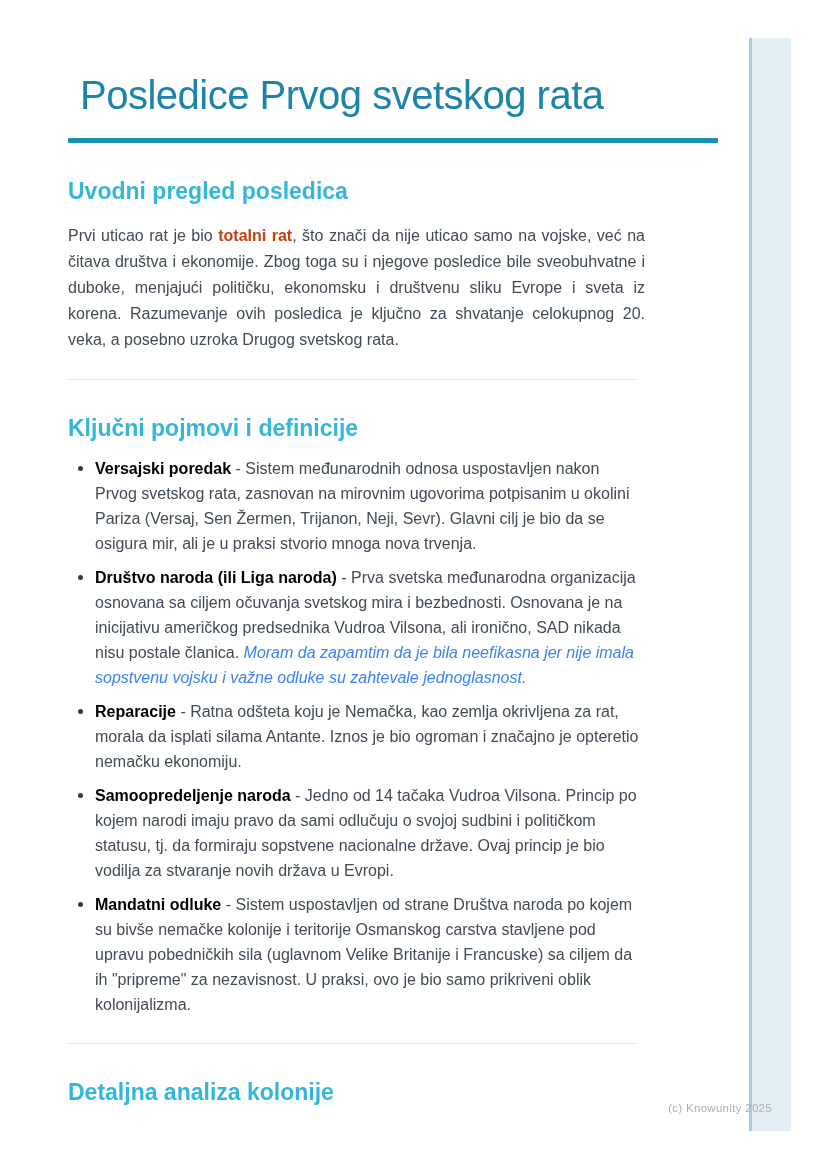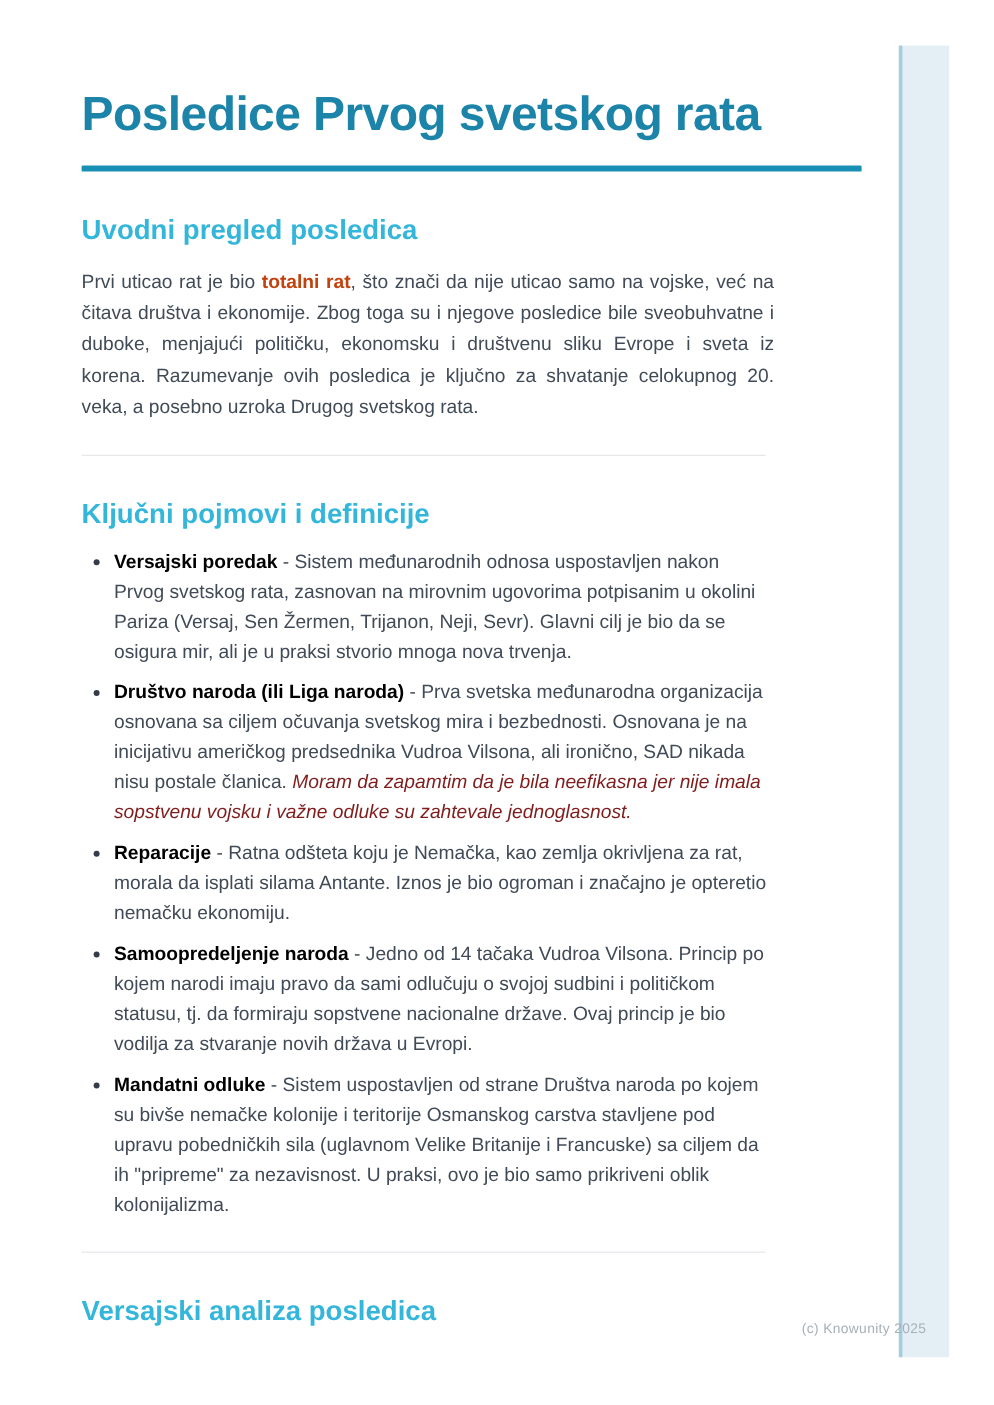--- a/index.html
+++ b/index.html
@@ -14,22 +14,22 @@
     background:#e4eff5;border-left:3px solid #a6cddc;z-index:1;
   }
   .watermark{
     position:absolute;right:56px;top:1102px;z-index:2;
     font-size:11.5px;color:#a7b0b8;letter-spacing:0.3px;
   }
   .content{
     position:absolute;left:68px;top:0;width:577px;z-index:0;
   }
   h1.page-title{
-    margin:72px 0 0 0;
-    font-size:40px;line-height:46px;font-weight:700;
+    margin:72px 0 0 12px;
+    font-size:40px;line-height:46px;font-weight:400;
     letter-spacing:-0.5px;color:#1b84a8;white-space:nowrap;
   }
   .title-rule{
     margin-top:20px;width:650px;height:5px;background:#1a8fb5;border-radius:1px;
   }
   h2.section-heading{
     margin:34px 0 0 0;
     font-size:23px;line-height:28px;font-weight:700;color:#33b6da;
   }
   p.body-paragraph{
@@ -46,21 +46,21 @@
   }
   ul.terms-list li{
     position:relative;padding-left:27px;line-height:25px;margin:0;
   }
   ul.terms-list li + li{margin-top:9px;}
   ul.terms-list li .bullet-dot{
     position:absolute;left:10px;top:10px;width:5px;height:5px;border-radius:50%;
     background:#343c48;
   }
   ul.terms-list b{color:#000000;}
-  ul.terms-list i{color:#7f1d1d;}
+  ul.terms-list i{color:#3b82f6;}
 </style>
 </head>
 <body>
 
 <div class="accent-bar"></div>
 <div class="watermark">(c) Knowunity 2025</div>
 
 <main class="content">
 
   <h1 class="page-title">Posledice Prvog svetskog rata</h1>
@@ -87,16 +87,16 @@
       <li><span class="bullet-dot"></span><b>Samoopredeljenje naroda</b>
         <span>- Jedno od 14 tačaka Vudroa Vilsona. Princip po kojem narodi imaju pravo da sami odlučuju o svojoj sudbini i političkom statusu, tj. da formiraju sopstvene nacionalne države. Ovaj princip je bio vodilja za stvaranje novih država u Evropi.</span></li>
       <li><span class="bullet-dot"></span><b>Mandatni odluke</b>
         <span>- Sistem uspostavljen od strane Društva naroda po kojem su bivše nemačke kolonije i teritorije Osmanskog carstva stavljene pod upravu pobedničkih sila (uglavnom Velike Britanije i Francuske) sa ciljem da ih "pripreme" za nezavisnost. U praksi, ovo je bio samo prikriveni oblik kolonijalizma.</span></li>
     </ul>
   </section>
 
   <hr class="divider">
 
   <section>
-    <h2 class="section-heading">Versajski analiza posledica</h2>
+    <h2 class="section-heading">Detaljna analiza kolonije</h2>
   </section>
 
 </main>
 
 </body></html>

